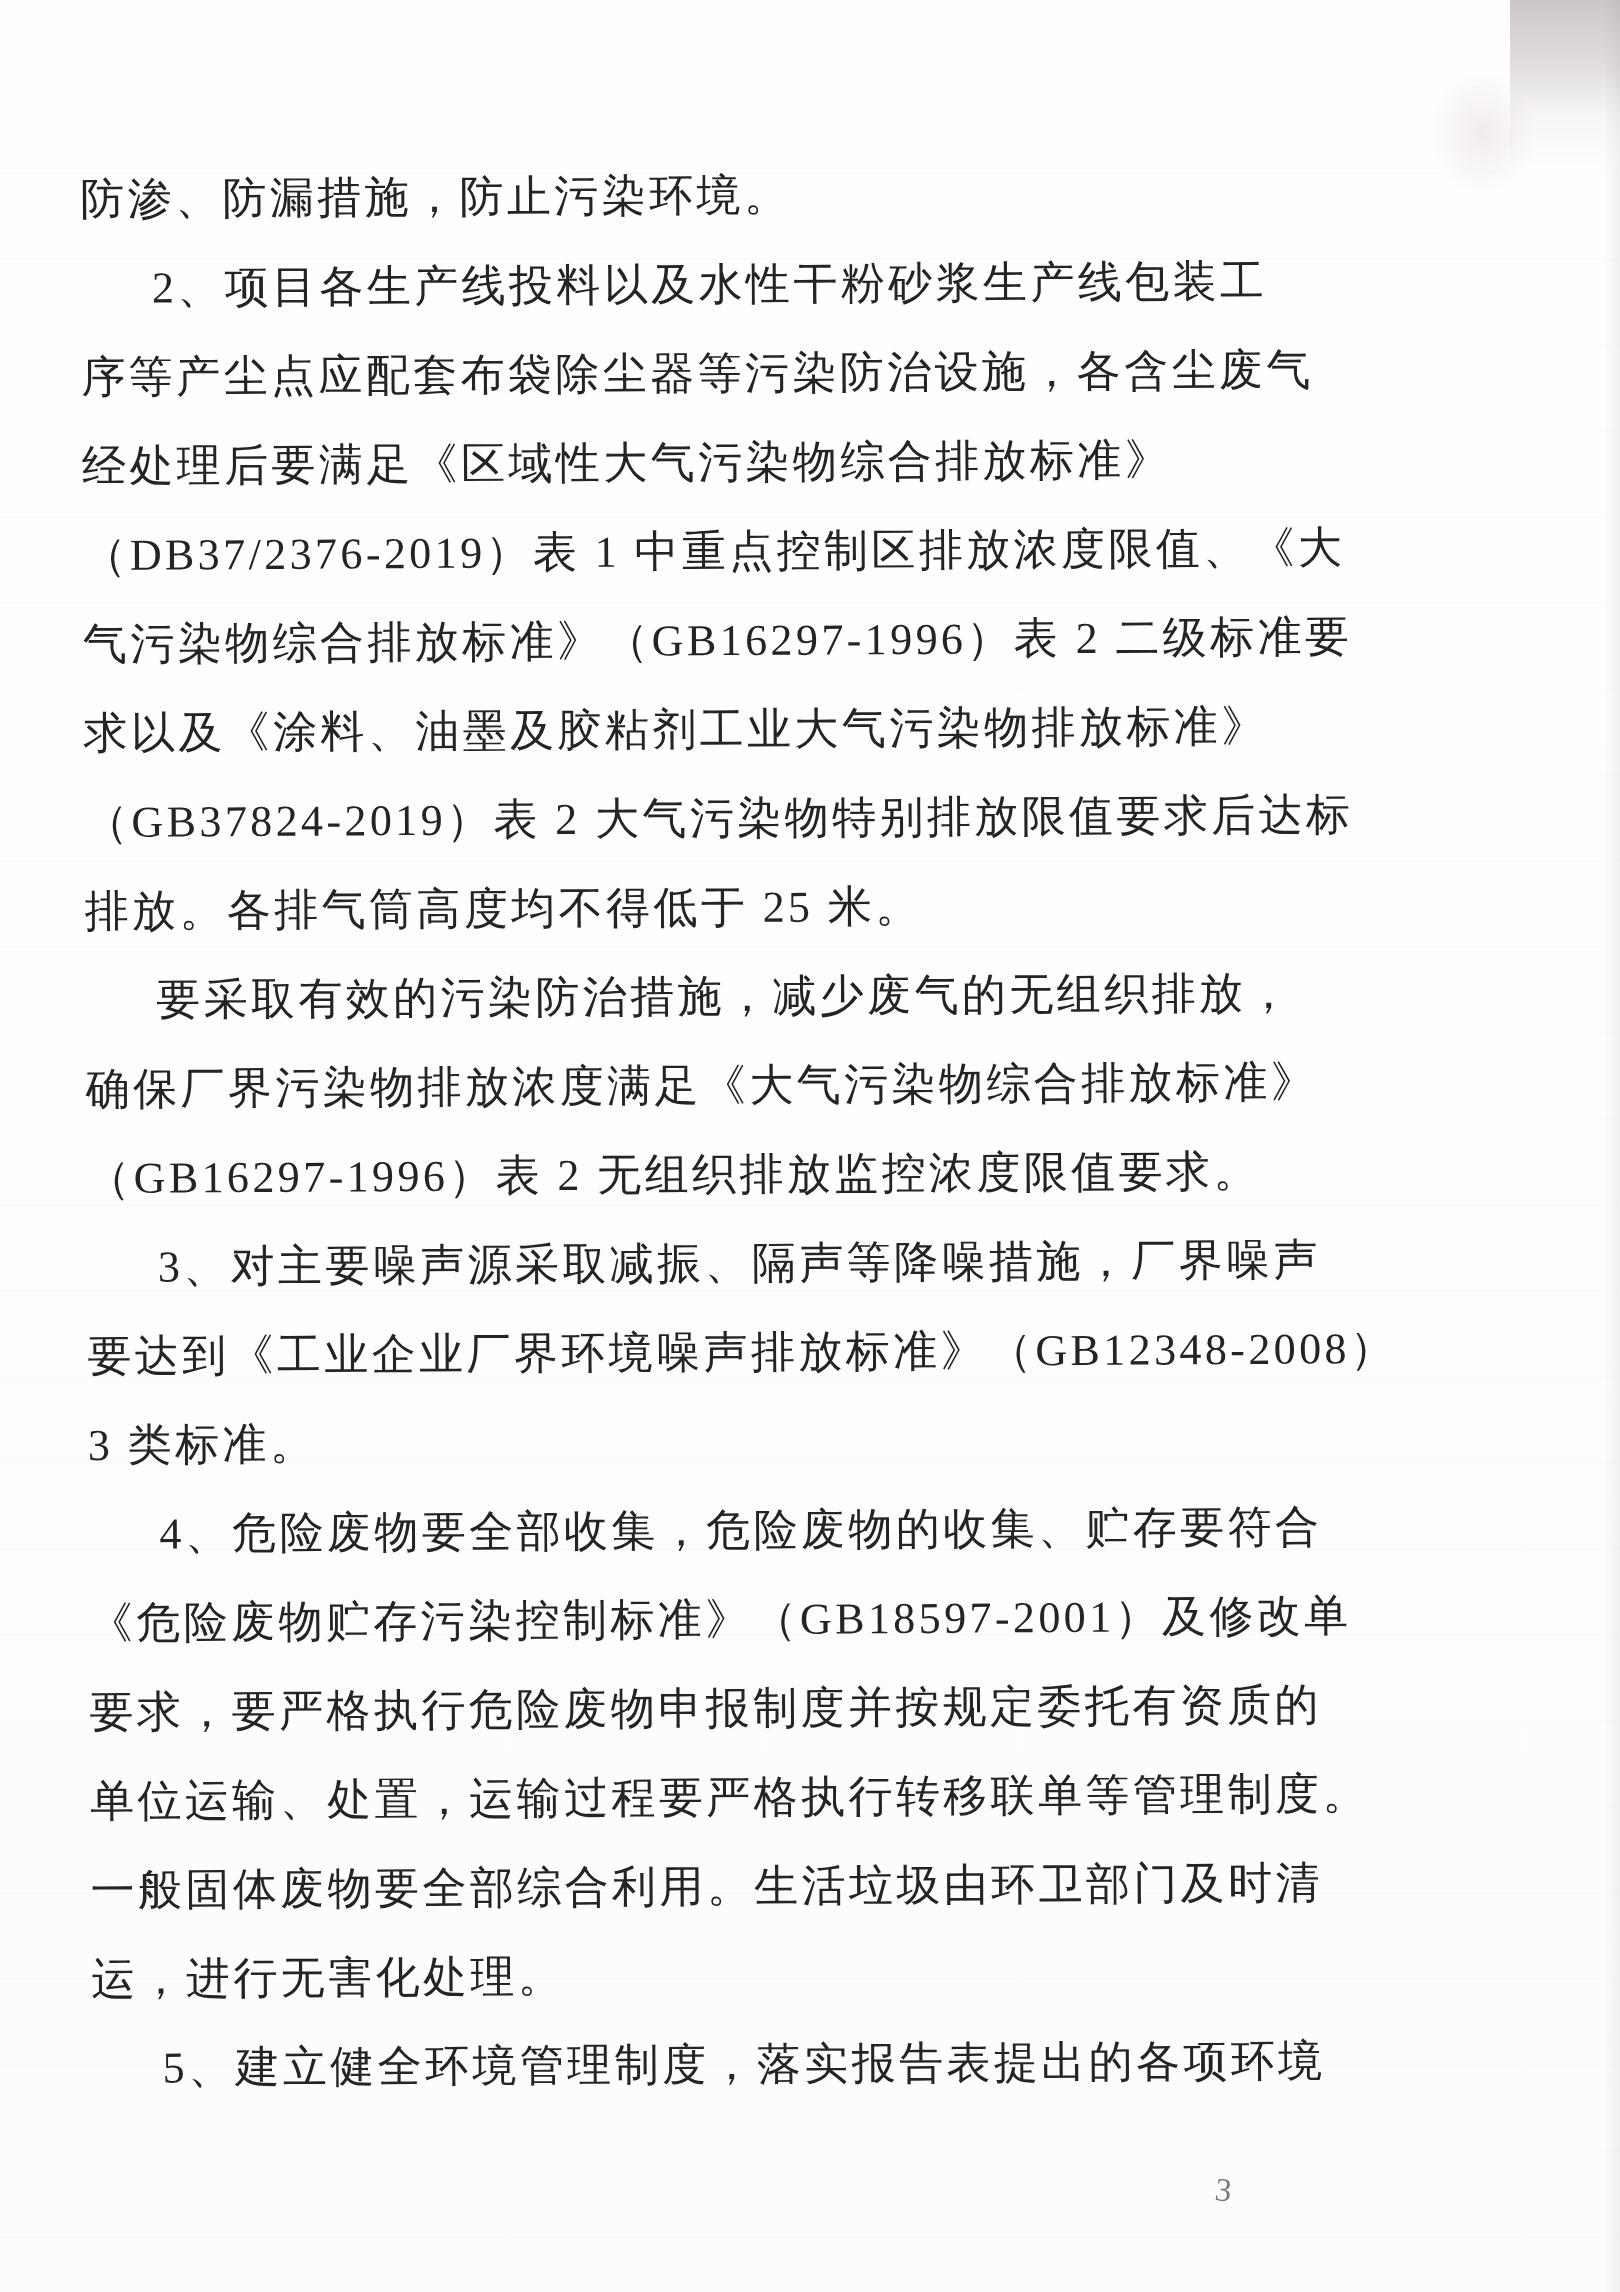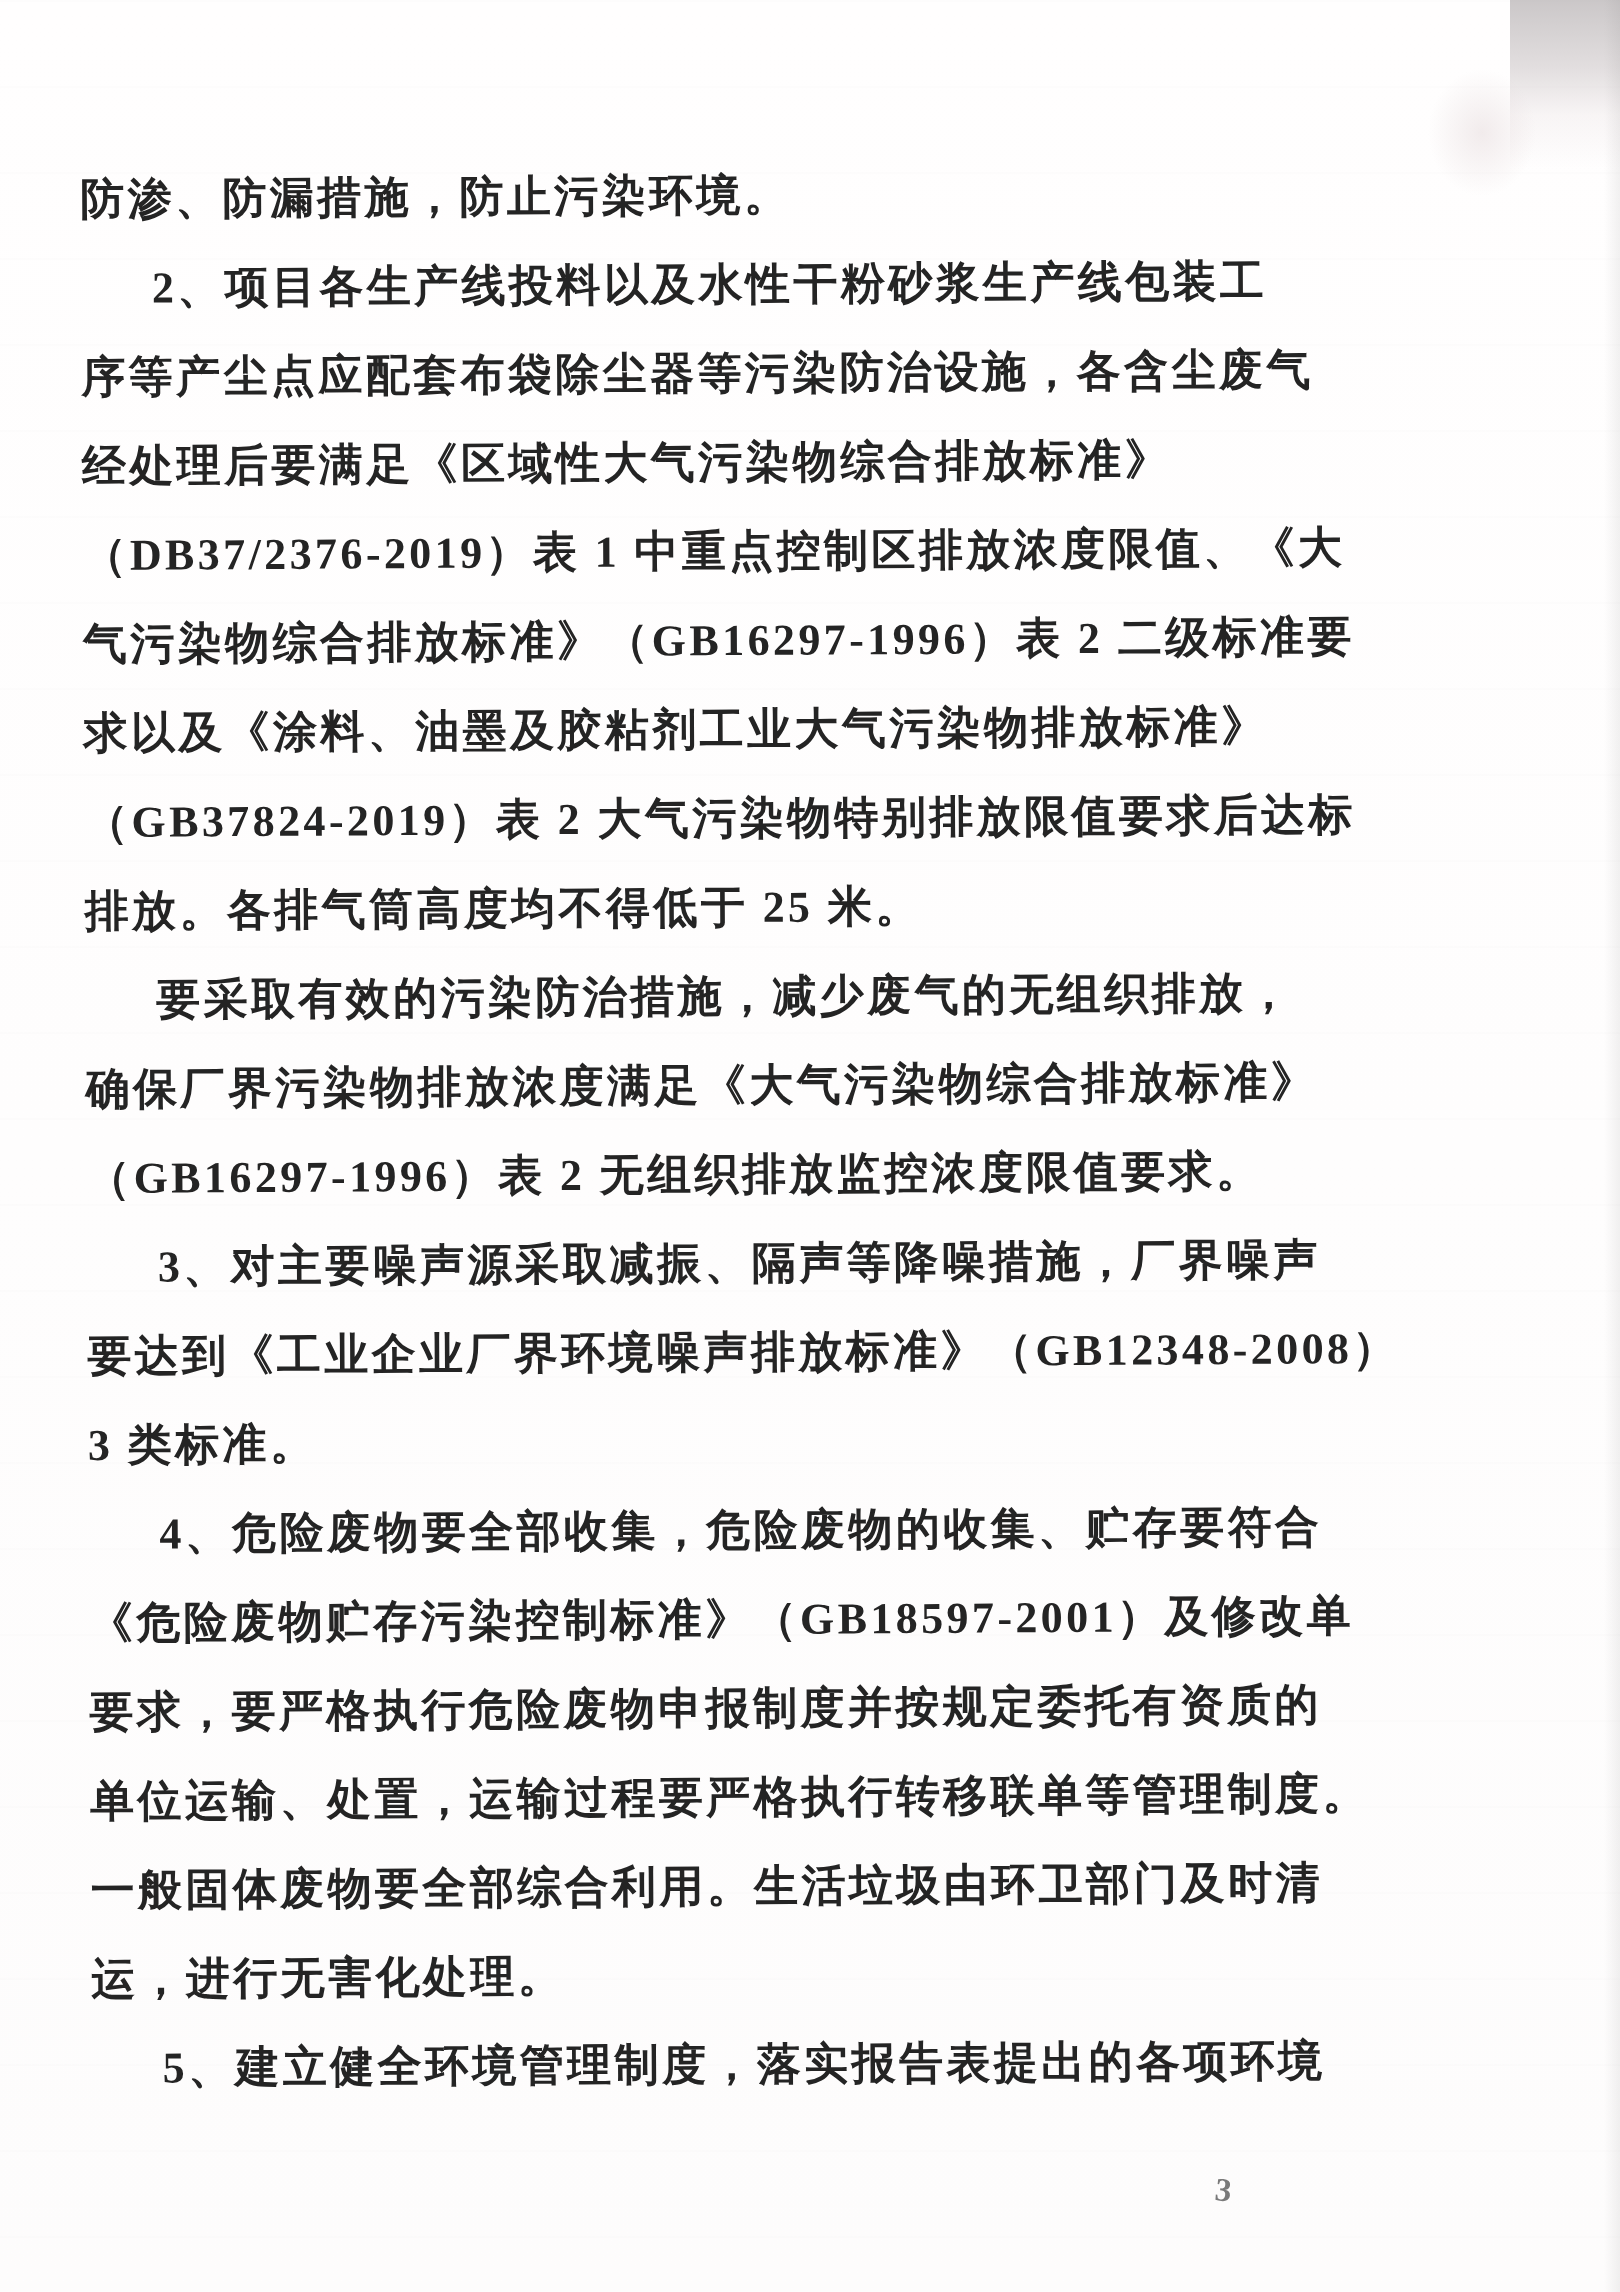--- a/index.html
+++ b/index.html
@@ -15,21 +15,20 @@
     font-family: "Liberation Serif", "DejaVu Serif", serif;
   }
   .paper {
     position: absolute;
     inset: 0;
     background:
       repeating-linear-gradient(to bottom,
         rgba(0,0,0,0.008) 0px, rgba(0,0,0,0.008) 2px,
         rgba(255,255,255,0) 2px, rgba(255,255,255,0) 86px),
       linear-gradient(180deg, #fffefe 0%, #fdfcfc 100%);
-    font-weight: bold;
   }
   
   .artifact-tr {
     position: absolute;
     top: 0;
     right: 0;
     width: 110px;
     height: 169px;
     background: linear-gradient(to bottom,
       rgba(160,154,156,0.55) 0%,

